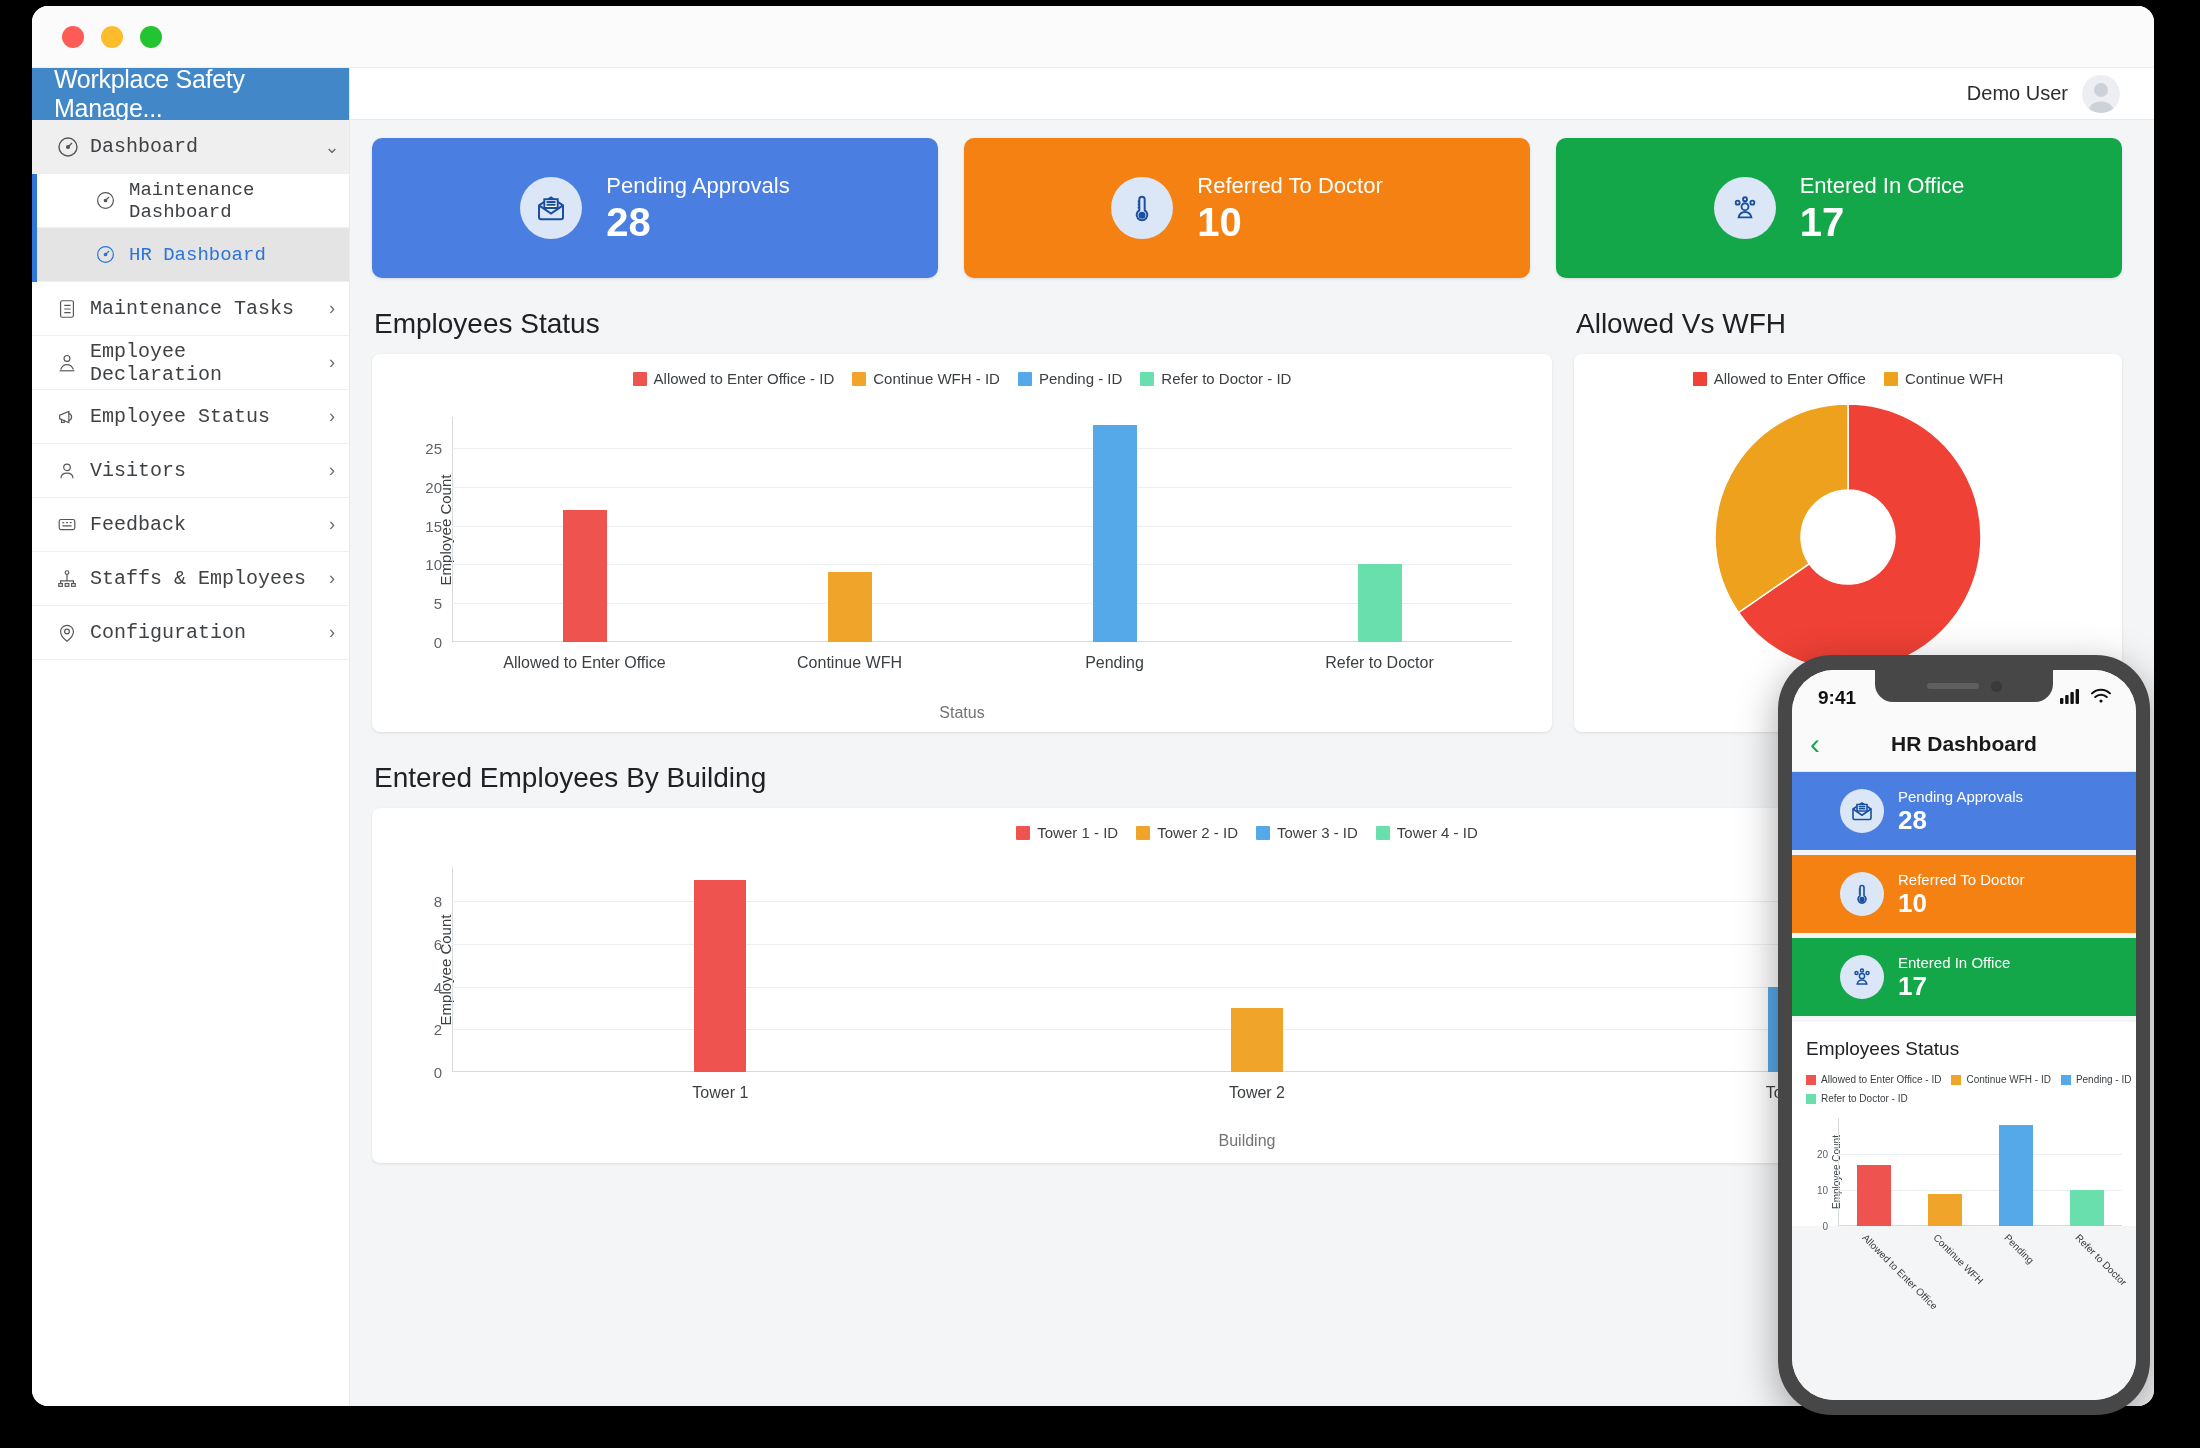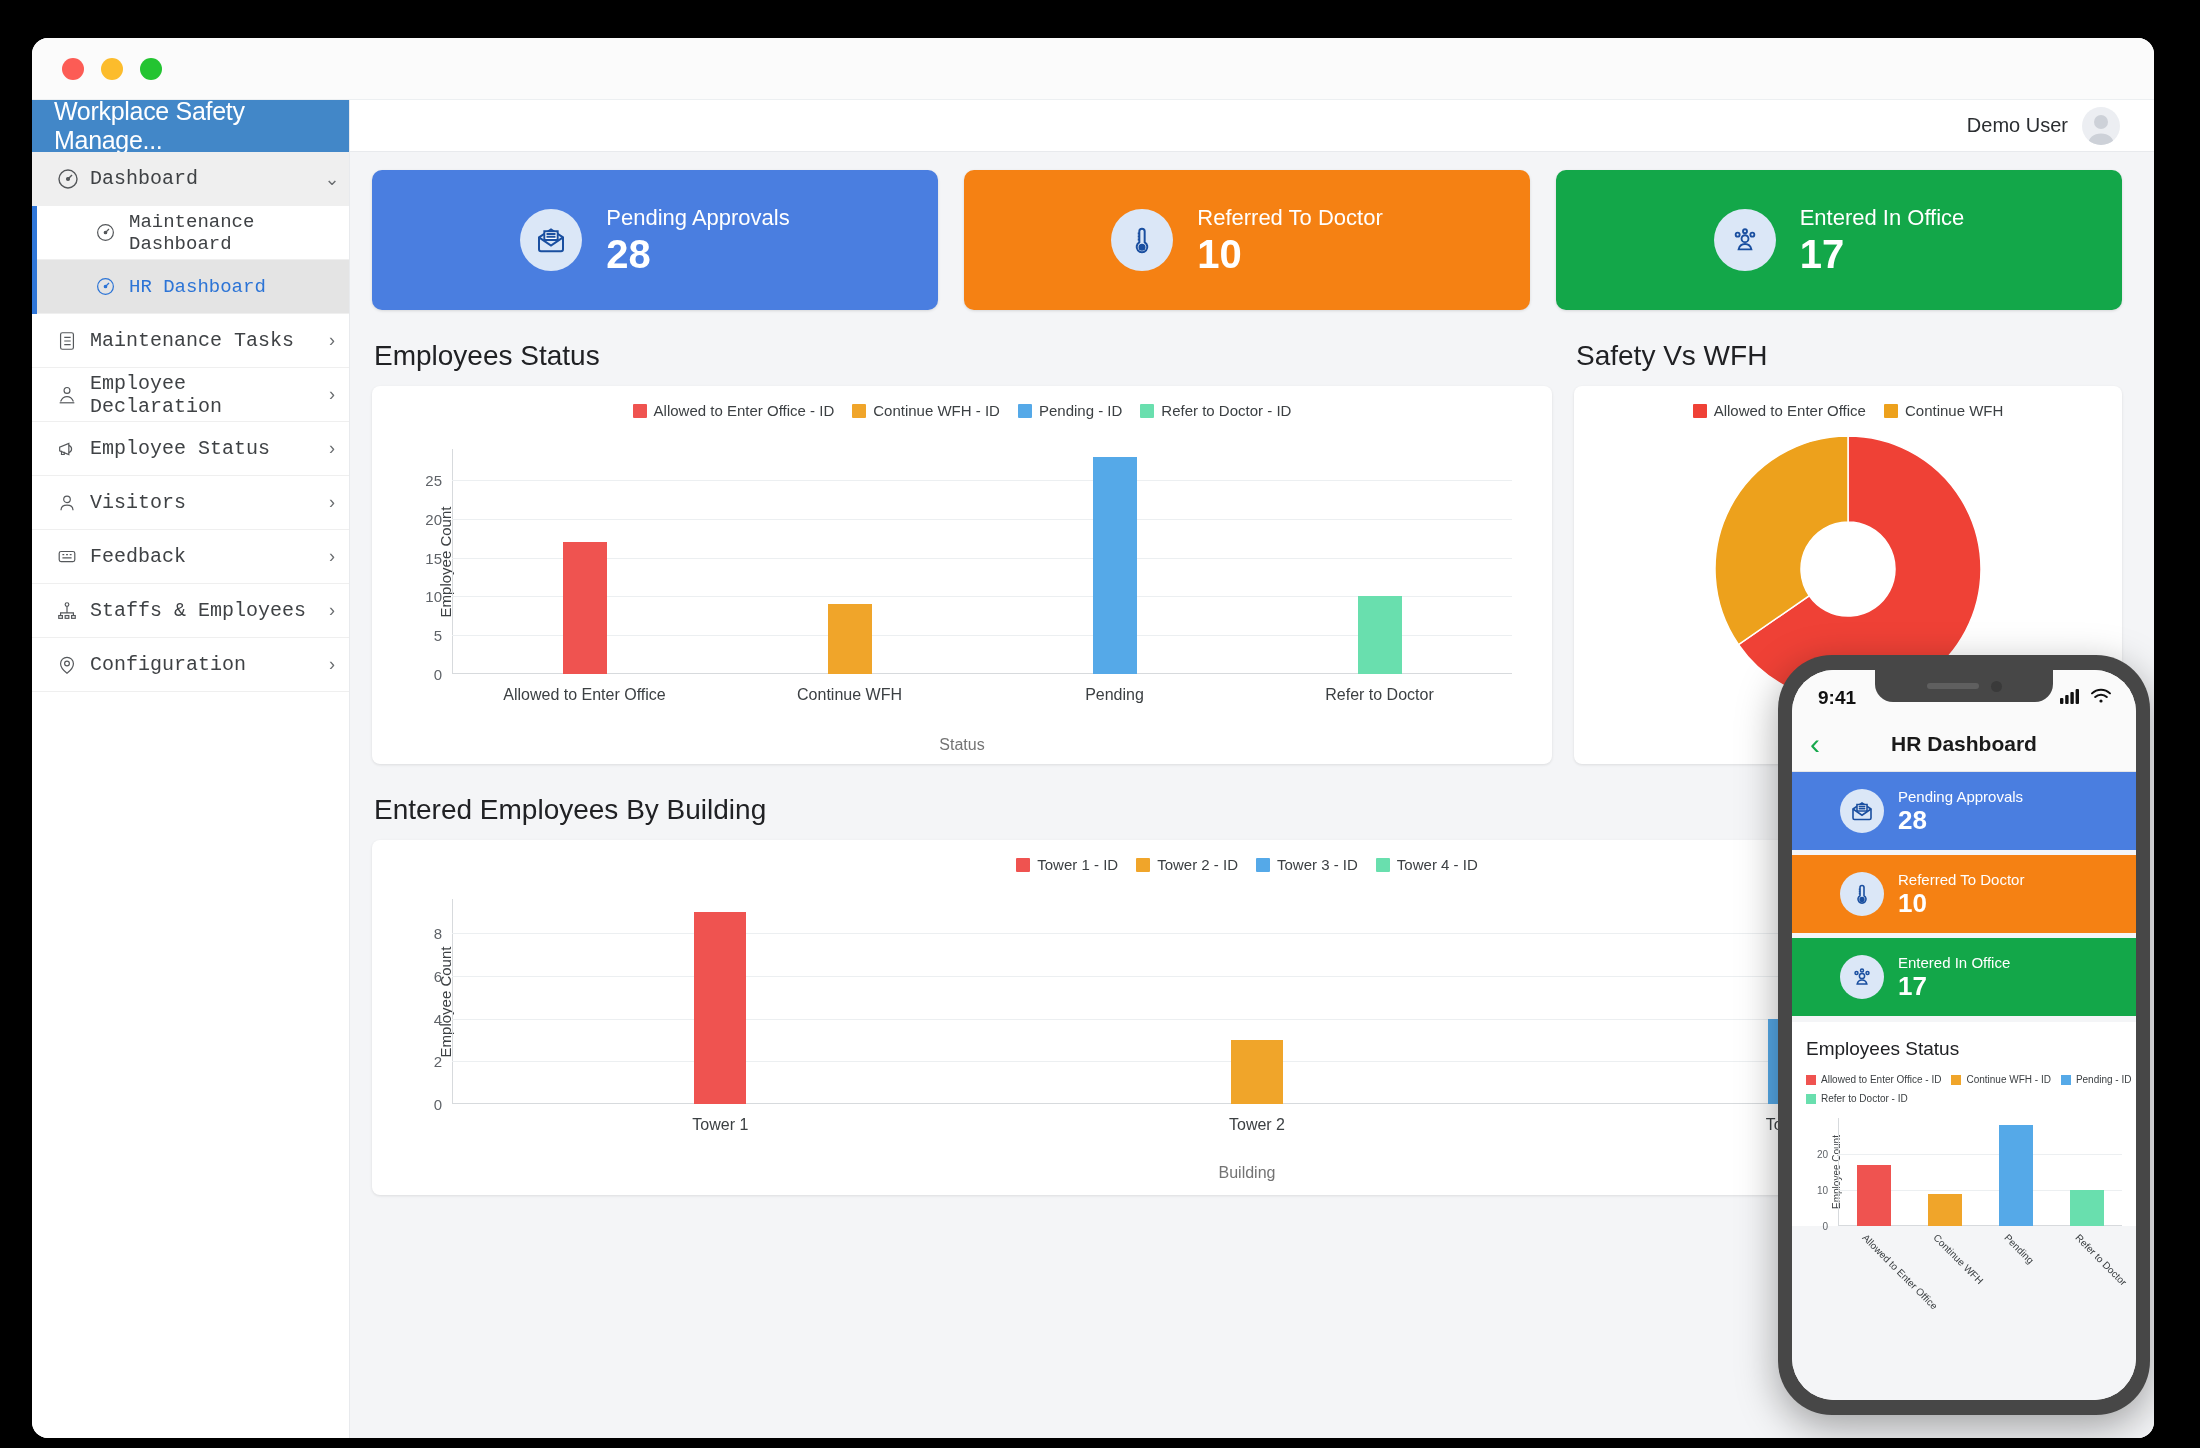--- a/index.html
+++ b/index.html
@@ -8,21 +8,21 @@
     background: #000;
     font-family: "Liberation Sans", sans-serif;
     overflow: hidden;
   }
 
   #root { position: relative; width: 2200px; height: 1448px; background:#000; }
 
   
   .window {
     position: absolute;
-    left: 32px; top: 38px;
+    left: 32px; top: 6px;
     width: 2122px; height: 1400px;
     background: #ffffff;
     border-radius: 16px;
     overflow: hidden;
     box-shadow: 0 10px 40px rgba(0,0,0,0.35);
   }
   .titlebar {
     height: 62px; background: #fbfbfb;
     display: flex; align-items: center; padding-left: 30px;
     border-bottom: 1px solid #eceff1;
@@ -370,21 +370,21 @@
                 <div class="val">17</div>
               </span>
             </div>
           </div>
 
           <div style="display:flex; gap:22px;">
             <div class="chartcol-left">
               <div class="sectitle">Employees Status</div>
             </div>
             <div class="chartcol-right">
-              <div class="sectitle">Safety Vs WFH</div>
+              <div class="sectitle">Allowed Vs WFH</div>
             </div>
           </div>
 
           <div class="chartrow">
 
             <div class="chartcol-left">
               <div class="card" style="height:378px;">
                 <div class="legend" id="legend-emp">
                     <span class="legitem">
                       <span class="swatch" style="background: rgb(239, 83, 80);"></span>

